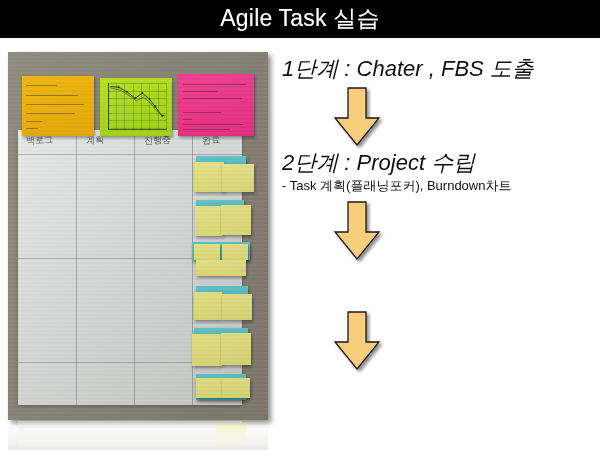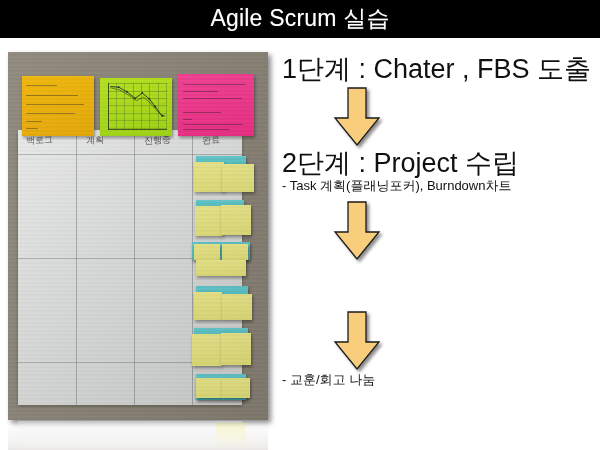--- a/index.html
+++ b/index.html
@@ -164,45 +164,46 @@
   }
 
   
   #steps {
     position: absolute;
     left: 282px; top: 52px;
     width: 316px; height: 390px;
   }
   .step { position: absolute; left: 0; width: 316px; }
   .step-title {
-    font-size: 27px;
+    font-size: 22px;
     color: #101010;
     font-weight: 400;
     white-space: nowrap;
     line-height: 26px;
+    font-style: italic;
   }
   .step-sub {
     font-size: 13px;
     color: #101010;
     white-space: nowrap;
     line-height: 17px;
     margin-top: 1px;
   }
   .arrow {
     position: absolute;
     left: 52px;
     width: 46px; height: 58px;
   }
   .arrow svg { display: block; overflow: visible; }
 </style>
 </head>
 <body>
 
 <div id="title-bar">
-  <div id="title-text">Agile Scrum 실습</div>
+  <div id="title-text">Agile Task 실습</div>
 </div>
 <div id="title-underline"></div>
 
 <div id="photo-wrap">
   <div id="photo">
 
     <div class="board-paper">
       <div class="board-col-line" style="left:58px"></div>
       <div class="board-col-line" style="left:116px"></div>
       <div class="board-col-line" style="left:174px"></div>
@@ -334,16 +335,15 @@
     </svg>
   </div>
 
   <div class="arrow" style="top:260px">
     <svg width="46" height="58" viewBox="0 0 46 58">
       <polygon points="14,0 32,0 32,30 45,30 23,57 1,30 14,30" fill="#f8cd7c" stroke="#1a1a1a" stroke-width="1.3" filter="url(#ash)"></polygon>
     </svg>
   </div>
 
   <div class="step" style="top:318px">
-    <div class="step-sub">- 교훈/회고 나눔</div>
   </div>
 
 </div>
 
 </body></html>

